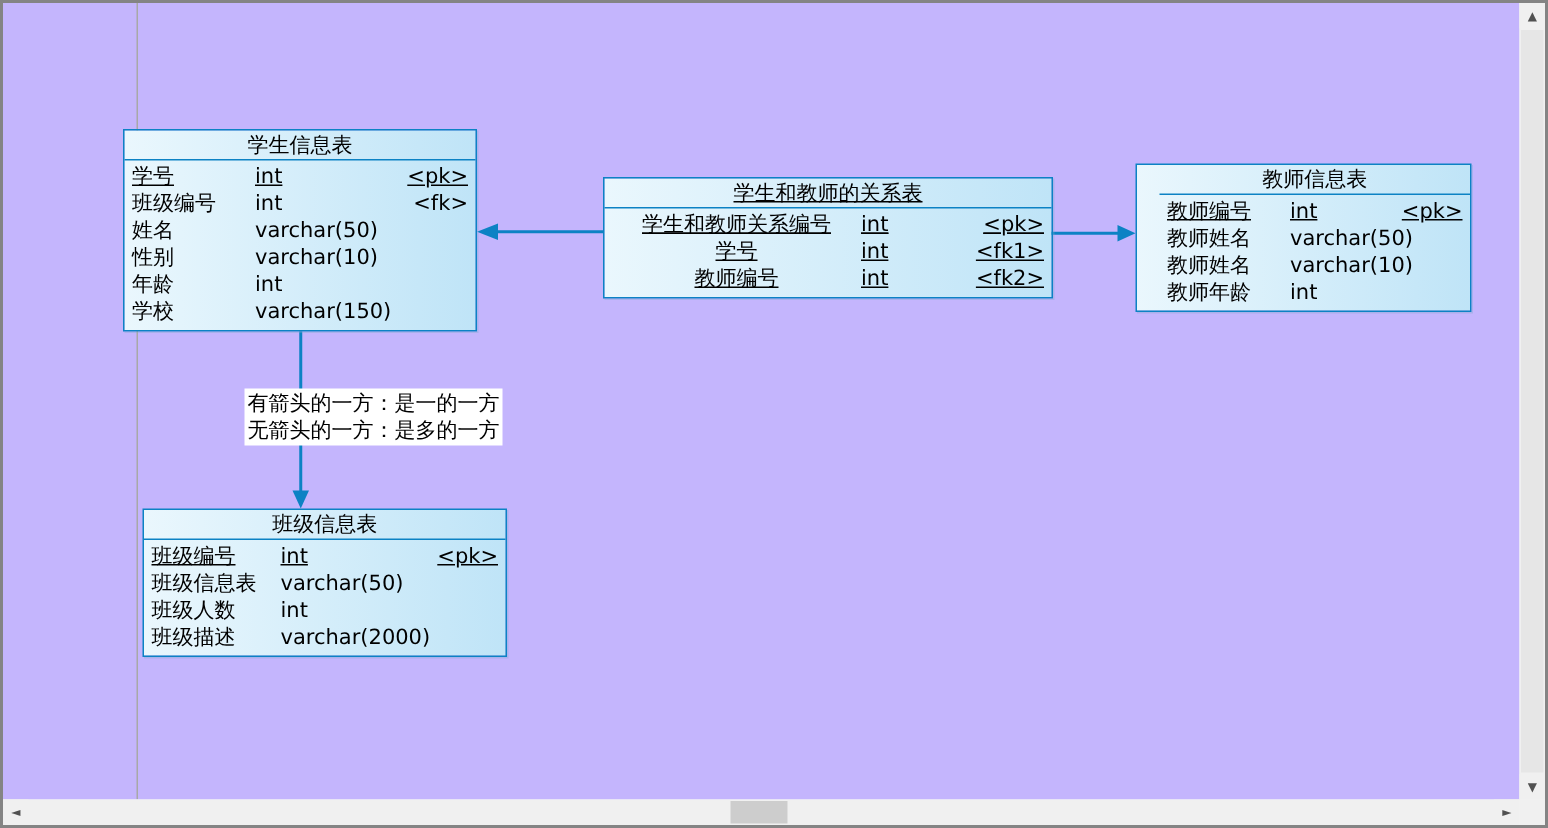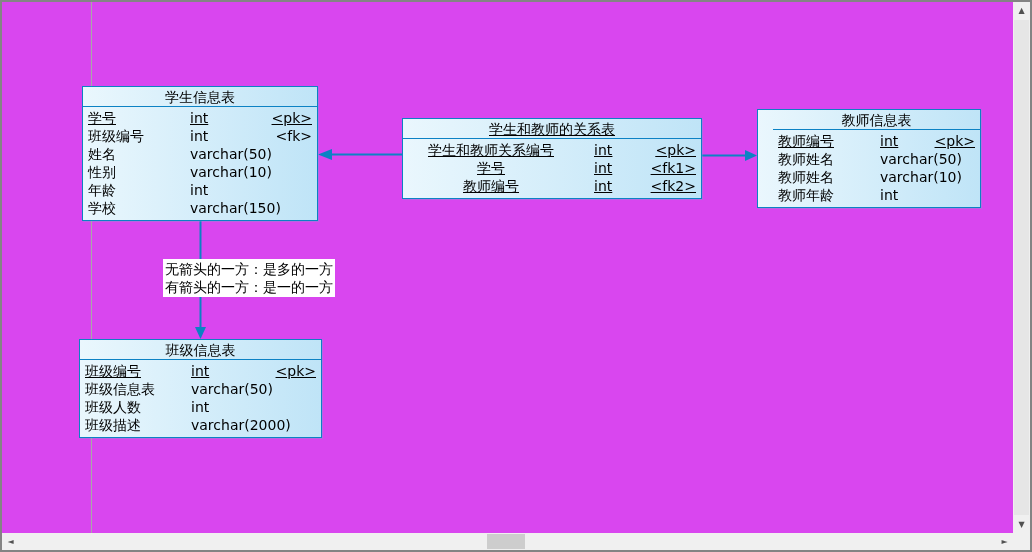--- a/index.html
+++ b/index.html
@@ -10,21 +10,21 @@
     position: relative;
     color: #000;
   }
   .window {
     position: absolute; inset: 0;
     border: 2px solid #848484;
     background: #fff;
   }
   .canvas {
     position: absolute; left: 0; top: 0; right: 17px; bottom: 17px;
-    background: #d946ef; overflow: hidden;
+    background: #c4b5fd; overflow: hidden;
   }
   svg.connectors { position: absolute; left: 0; top: 0; }
   .page-guide { stroke: #a8a8a8; stroke-width: 1; }
   .connector-line { stroke: var(--cn, #0c82c4); stroke-width: 2; }
   .arrowhead { fill: var(--cn, #0c82c4); stroke: none; }
 
   .table {
     position: absolute;
     border: 1px solid var(--tb, #0c82c4);
     background: linear-gradient(90deg, var(--tf1, #eaf7fd) 0%, var(--tf2, #bfe4f7) 100%);
@@ -33,30 +33,30 @@
   }
   .table-title {
     height: 20px; line-height: 20px;
     text-align: center;
     border-bottom: 1px solid var(--tb, #0c82c4);
     white-space: nowrap; overflow: hidden;
   }
   .table-body { padding: 2px 0 3px 0; }
   .trow { display: flex; height: 18px; line-height: 18px; padding: 0 5px; white-space: nowrap; }
   .trow.pk span { text-decoration: underline; }
-  .c-type { flex: 1; text-align: left; margin-left: 20px; }
+  .c-type { flex: 1; text-align: left; }
   .c-key { text-align: right; }
 
   .t-student  { left: 80px;  top: 84px;  width: 236px; min-height: 135px; }
   .t-student .c-name { width: 82px; }
   .t-rel      { left: 400px; top: 116px; width: 300px; min-height: 81px; text-decoration: underline; }
   .t-rel .c-name { width: 166px; text-align: center; }
   .t-teacher  { left: 755px; top: 107px; width: 224px; min-height: 98px; padding-left: 15px; }
   .t-teacher .c-name { width: 82px; }
-  .t-class    { left: 77px;  top: 337px; width: 243px; min-height: 98px; }
+  .t-class    { left: 93px;  top: 337px; width: 243px; min-height: 98px; }
   .t-class .c-name { width: 86px; }
 
   .annotation {
     position: absolute; left: 161px; top: 257px;
     font-size: 14px; line-height: 18px;
     background: #ffffff;
     white-space: nowrap;
     padding: 1px 2px;
   }
 
@@ -218,22 +218,22 @@
           </div>
           <div class="trow">
             <span class="c-name">班级描述</span>
             <span class="c-type">varchar(2000)</span>
             <span class="c-key"></span>
           </div>
         </div>
     </div>
 
     <div class="annotation">
+      <div>有箭头的一方：是一的一方</div>
       <div>无箭头的一方：是多的一方</div>
-      <div>有箭头的一方：是一的一方</div>
     </div>
 
   </div>
 
   <div class="vscroll">
     <div class="scroll-btn btn-up">
       <span>▲</span>
     </div>
     <div class="v-thumb"></div>
     <div class="scroll-btn btn-down">

